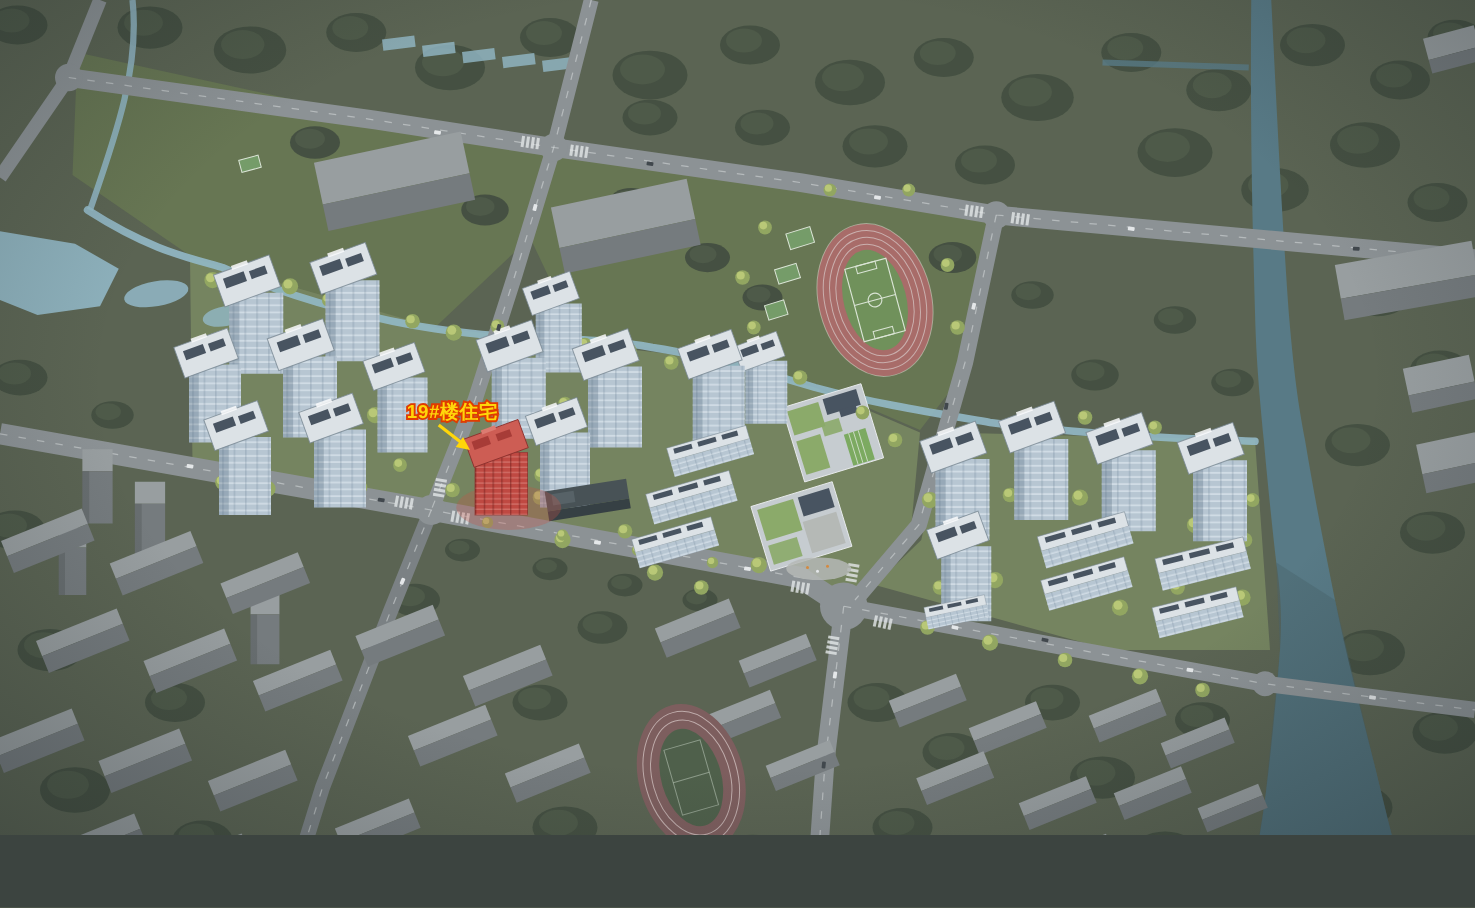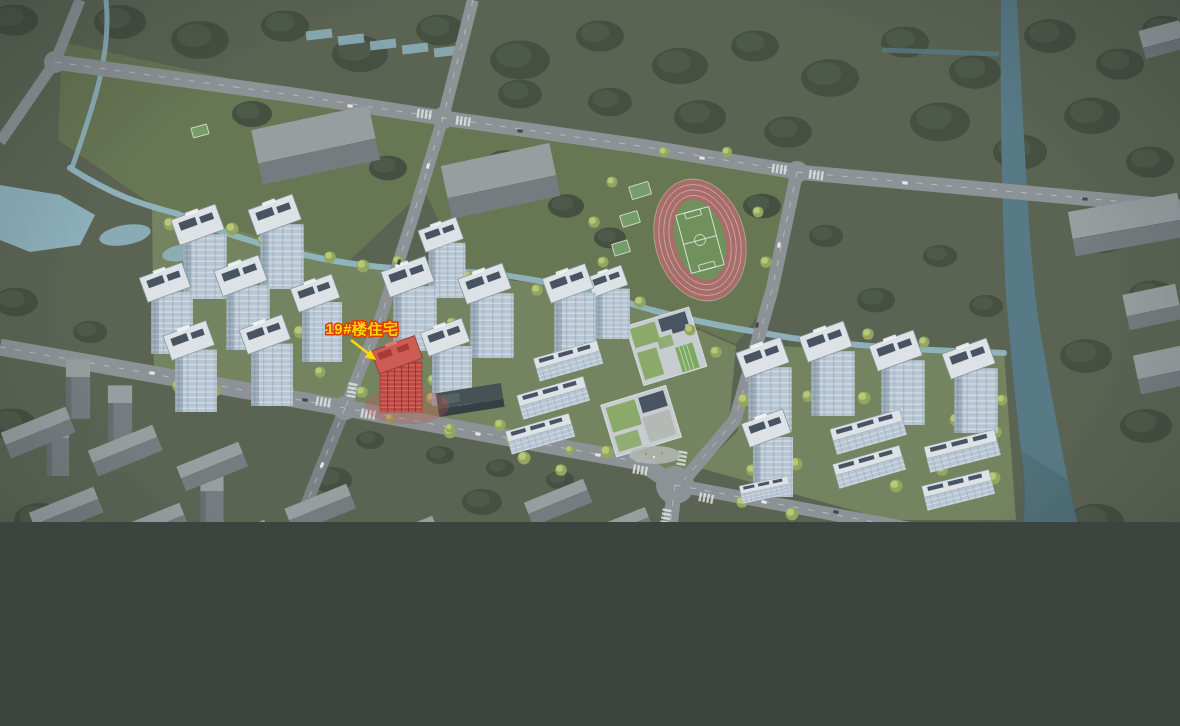--- a/index.html
+++ b/index.html
@@ -1,16 +1,16 @@
 <!DOCTYPE html>
 <html style="--ground-context: #59624f; --ground-park: #66744f; --ground-site: #75835c; --forest: #4c5744; --forest-dark: #424d3d; --tree-bright: #bcca74; --tree-mid: #93a75e; --water-light: #93bac8; --water-canal: #567984; --water-river: #47616b; --road-bright: #8d9294; --road-minor: #7b8082; --road-line: #dadedf; --ctx-roof: #999e9f; --ctx-side: #757a7c; --bldg-roof: #e0e5e9; --bldg-face: #b9c8d4; --solar: #46515d; --school-gray: #c9ced1; --school-green: #8cab67; --plaza: #b7bab6; --court-green: #759c66; --track-red: #aa6a66; --track-line: #d8c8c6; --field-green: #6f9157; --field-line: #dfe8d8; --track2-red: #7d5b5a; --field2-green: #4d5e47; --highlight-face: #c2453d; --highlight-roof: #d05a50; --highlight-dark: #8e2d28; --highlight-glow: #c94f43; --label-yellow: #ffd60a; --label-outline: #e03c00; --car-white: #e9ebec; --car-dark: #3e4449;"><head>
 <meta charset="utf-8">
 <style>
   html,body{margin:0;padding:0;background:#3c4440;}
-  .stage{position:relative;width:1180px;height:522px;overflow:hidden;font-family:"Liberation Sans",sans-serif;}
+  .stage{position:relative;width:1180px;height:668px;overflow:hidden;font-family:"Liberation Sans",sans-serif;}
   svg{display:block}
   .bg{fill:var(--ground-context)} .park{fill:var(--ground-park)} .site{fill:var(--ground-site)}
   .f1{fill:var(--forest)} .f2{fill:var(--forest-dark)}
   .pond{fill:var(--water-light)} .stream{stroke:var(--water-light);fill:none}
   .water{fill:var(--water-canal)} .river{fill:var(--water-river)}
   .rd{stroke:var(--road-bright);fill:none;stroke-linejoin:round}
   .rdm{stroke:var(--road-minor);fill:none;stroke-linejoin:round}
   .pad{fill:var(--road-bright)}
   .dash{stroke:var(--road-line);stroke-width:1;fill:none;stroke-dasharray:6 9;opacity:.55}
   .xw{fill:#e8ebeb;opacity:.8}

